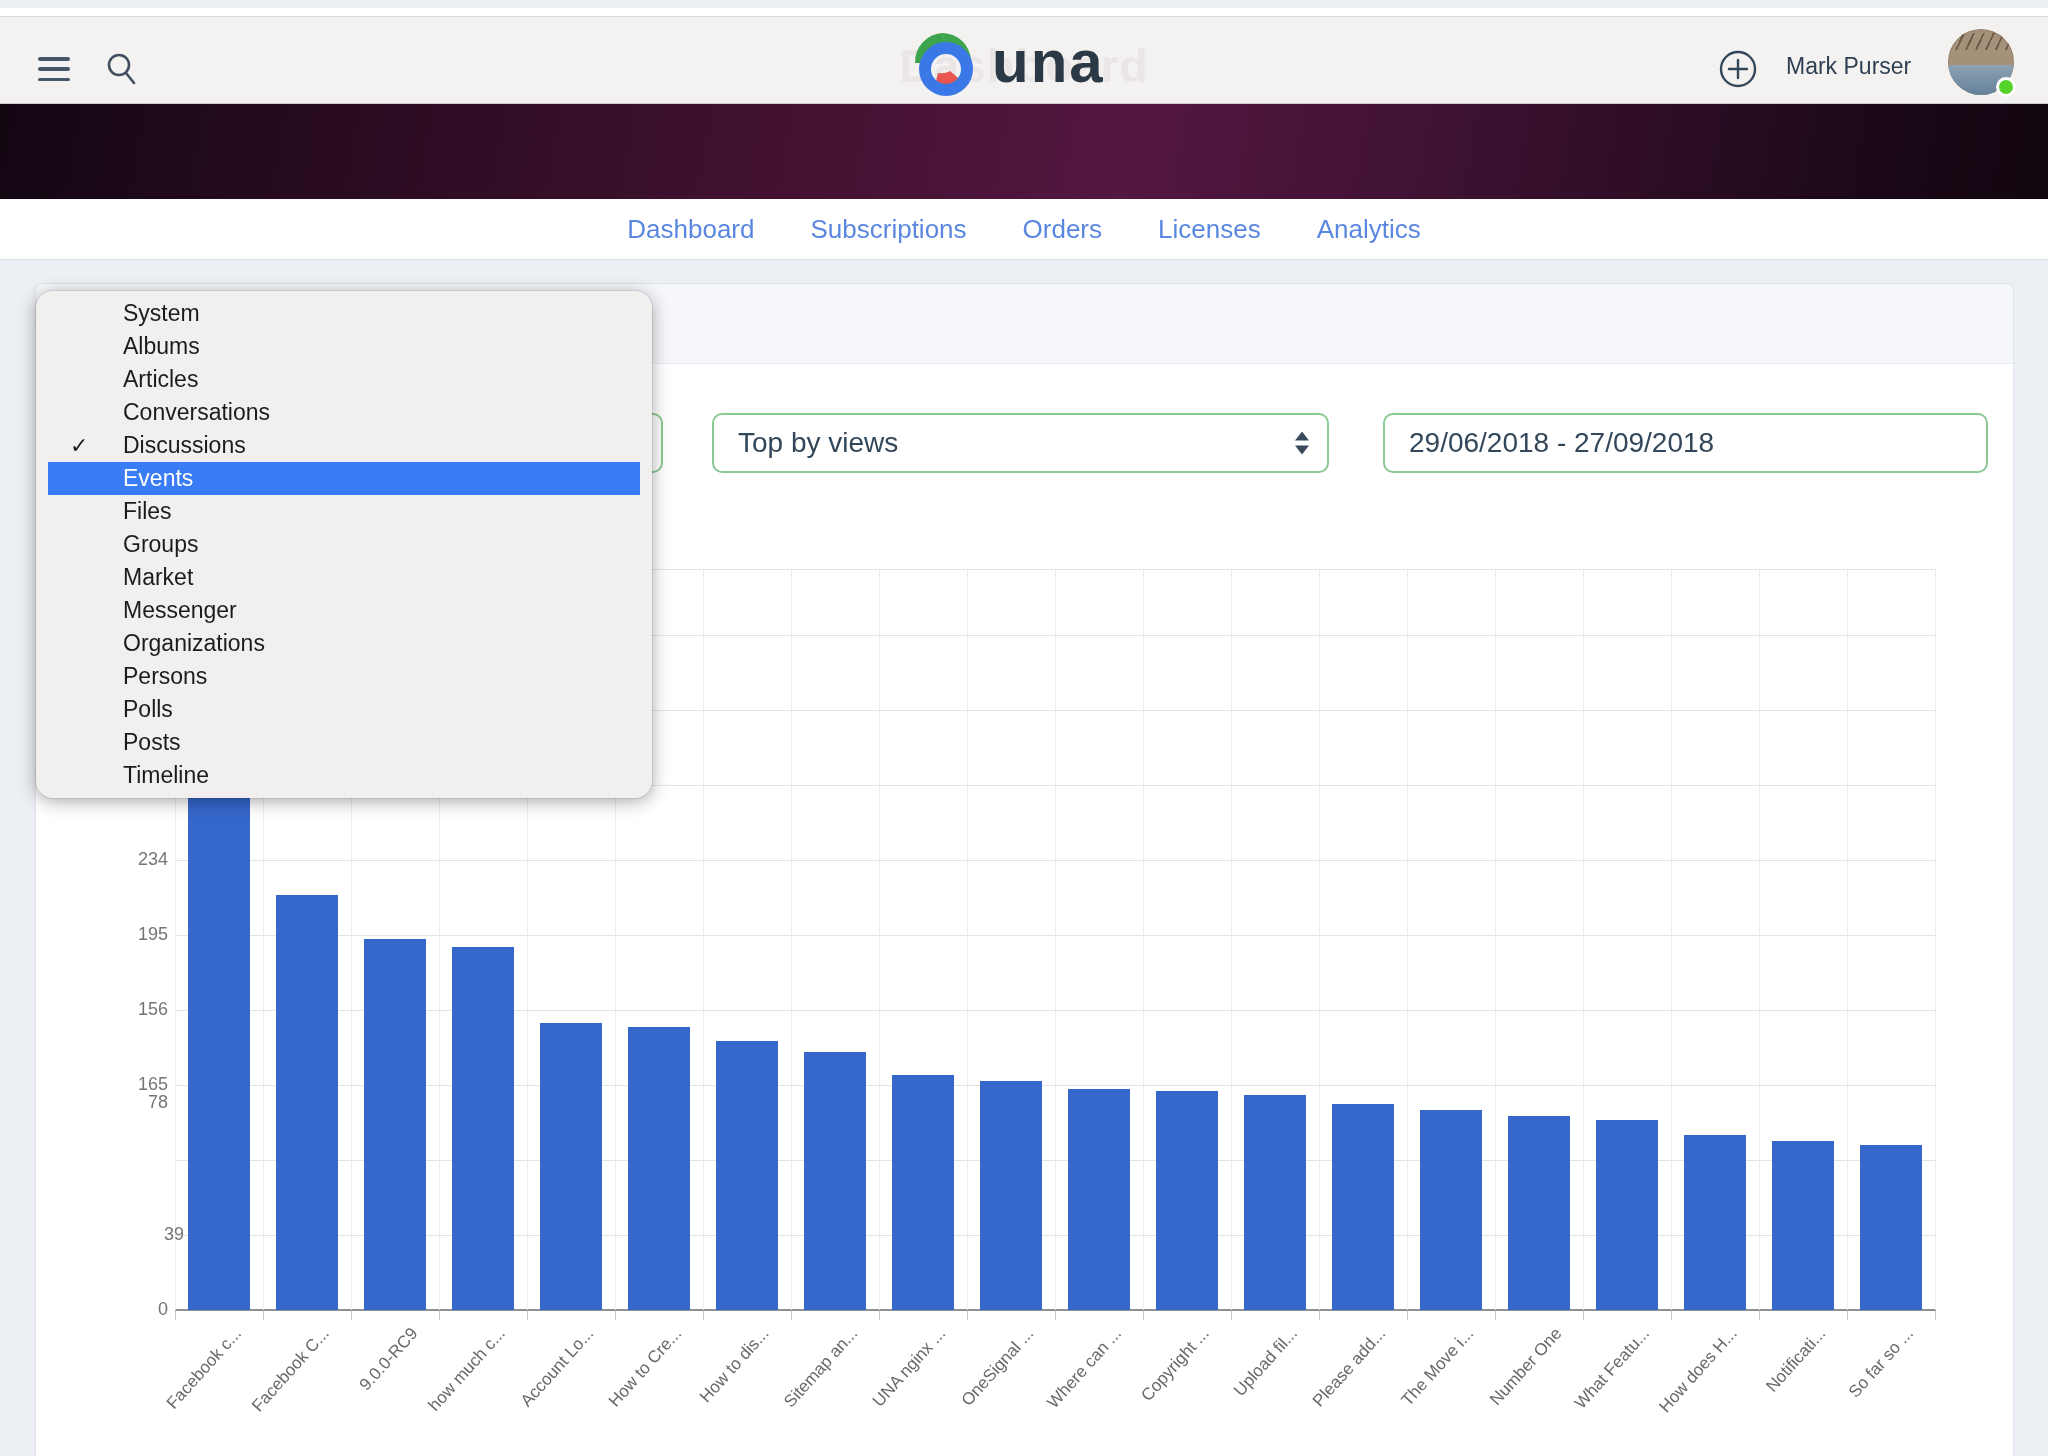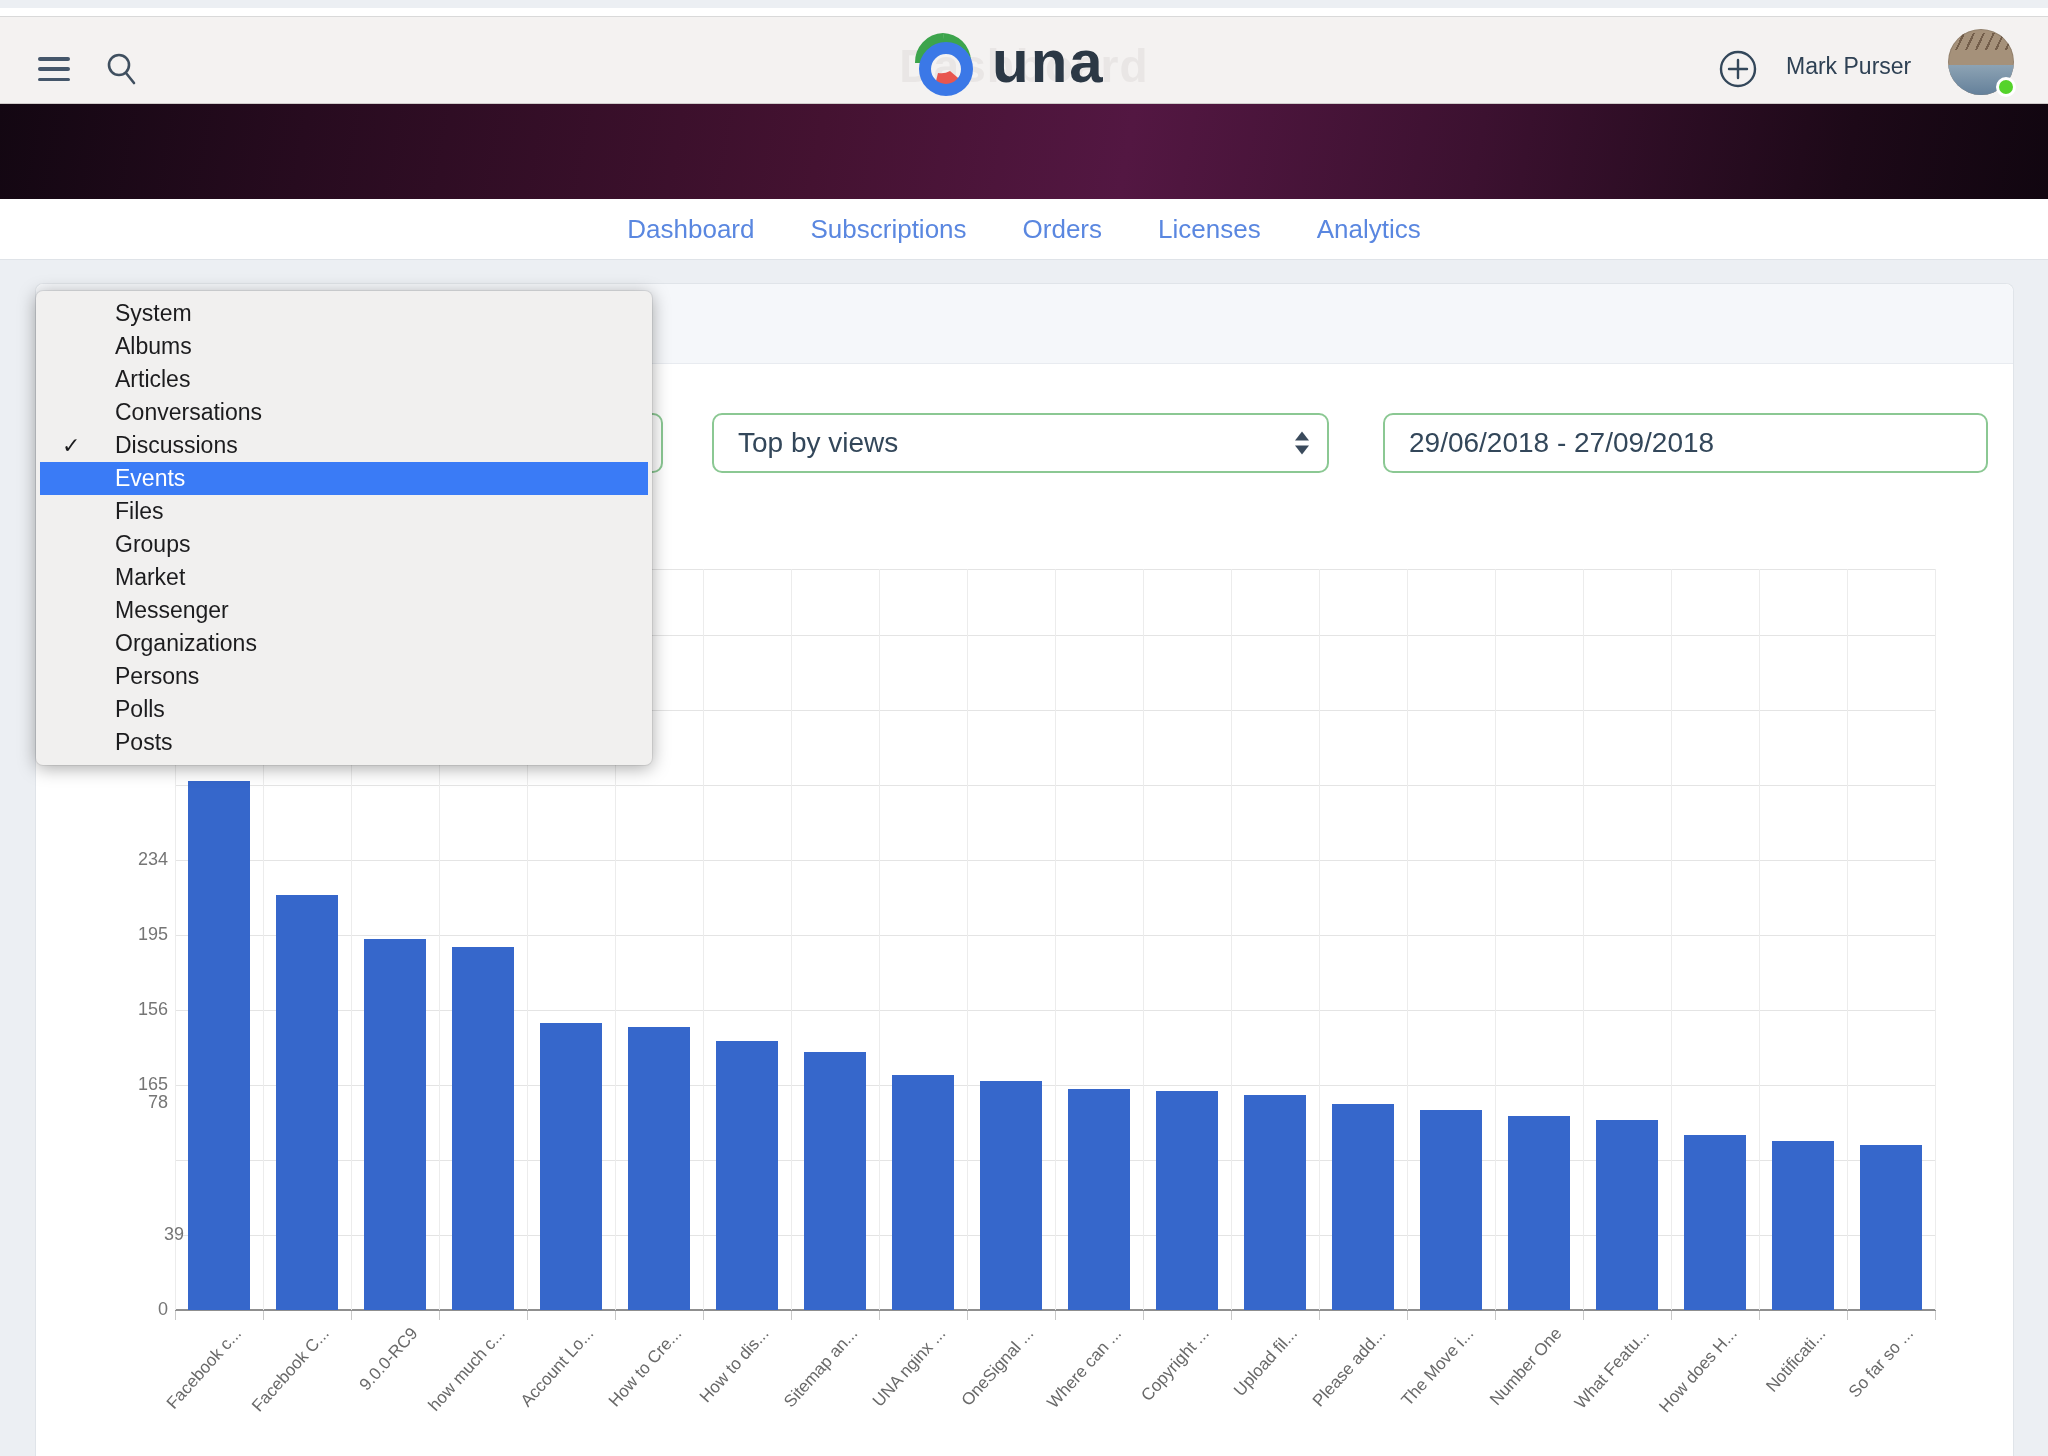--- a/index.html
+++ b/index.html
@@ -62,22 +62,22 @@
   #chart { left:0; top:0; width:2048px; height:1456px; z-index:2; pointer-events:none; }
   .hgrid { position:absolute; left:175px; width:1760px; height:1px; background:#e4e4e4; }
   .vgrid { position:absolute; top:561px; width:1px; height:741px; background:#ececec; }
   #baseline { left:175px; top:1301px; width:1761px; height:2px; background:#8f8f8f; }
   .bar { position:absolute; background:#3667cb; pointer-events:auto; }
   .ylab { position:absolute; width:62px; text-align:right; font-size:18px; color:#757575; }
   .xtick { position:absolute; top:1303px; width:1px; height:9px; background:#c9c9c9; }
   .xlabel { position:absolute; top:1316px; transform-origin:100% 0; transform:rotate(-48deg); font-size:17px; color:#696969; white-space:nowrap; }
 
   
-  #dropdown { left:36px; top:283px; width:616px; background:#f1f0ef; border-radius:7px;
-    box-shadow:0 3px 18px rgba(0,0,0,0.35), 0 0 0 1px rgba(0,0,0,0.07); padding:6px 4px; z-index:50; }
+  #dropdown { left:36px; top:283px; width:616px; background:#f1f0ef; border-radius:17px;
+    box-shadow:0 3px 18px rgba(0,0,0,0.35), 0 0 0 1px rgba(0,0,0,0.07); padding:6px 12px; z-index:50; }
   .menu-item { position:relative; height:33px; line-height:33px; font-size:23px; color:#1c1c1e; padding-left:75px; white-space:nowrap; cursor:default; }
   .menu-item.hl { background:#3a7bf6; color:#ffffff; }
   .menu-item .check { position:absolute; left:22px; top:0; font-size:22px; }
 
   
   #cutoff-text { left:74px; top:1448px; width:330px; height:8px; z-index:3;
     background:repeating-linear-gradient(90deg,#2b3570 0 58px, transparent 58px 72px, #2b3570 72px 112px, transparent 112px 126px); border-radius:2px; }
 
   svg { display:block; }
 </style>
@@ -277,15 +277,16 @@
       <div class="menu-item"><span class="check">✓</span><span>Discussions</span></div>
       <div class="menu-item hl"><span>Events</span></div>
       <div class="menu-item"><span>Files</span></div>
       <div class="menu-item"><span>Groups</span></div>
       <div class="menu-item"><span>Market</span></div>
       <div class="menu-item"><span>Messenger</span></div>
       <div class="menu-item"><span>Organizations</span></div>
       <div class="menu-item"><span>Persons</span></div>
       <div class="menu-item"><span>Polls</span></div>
       <div class="menu-item"><span>Posts</span></div>
+      <div class="menu-item"><span>Timeline</span></div>
     </div>
 
 </div>
 
 </body></html>

